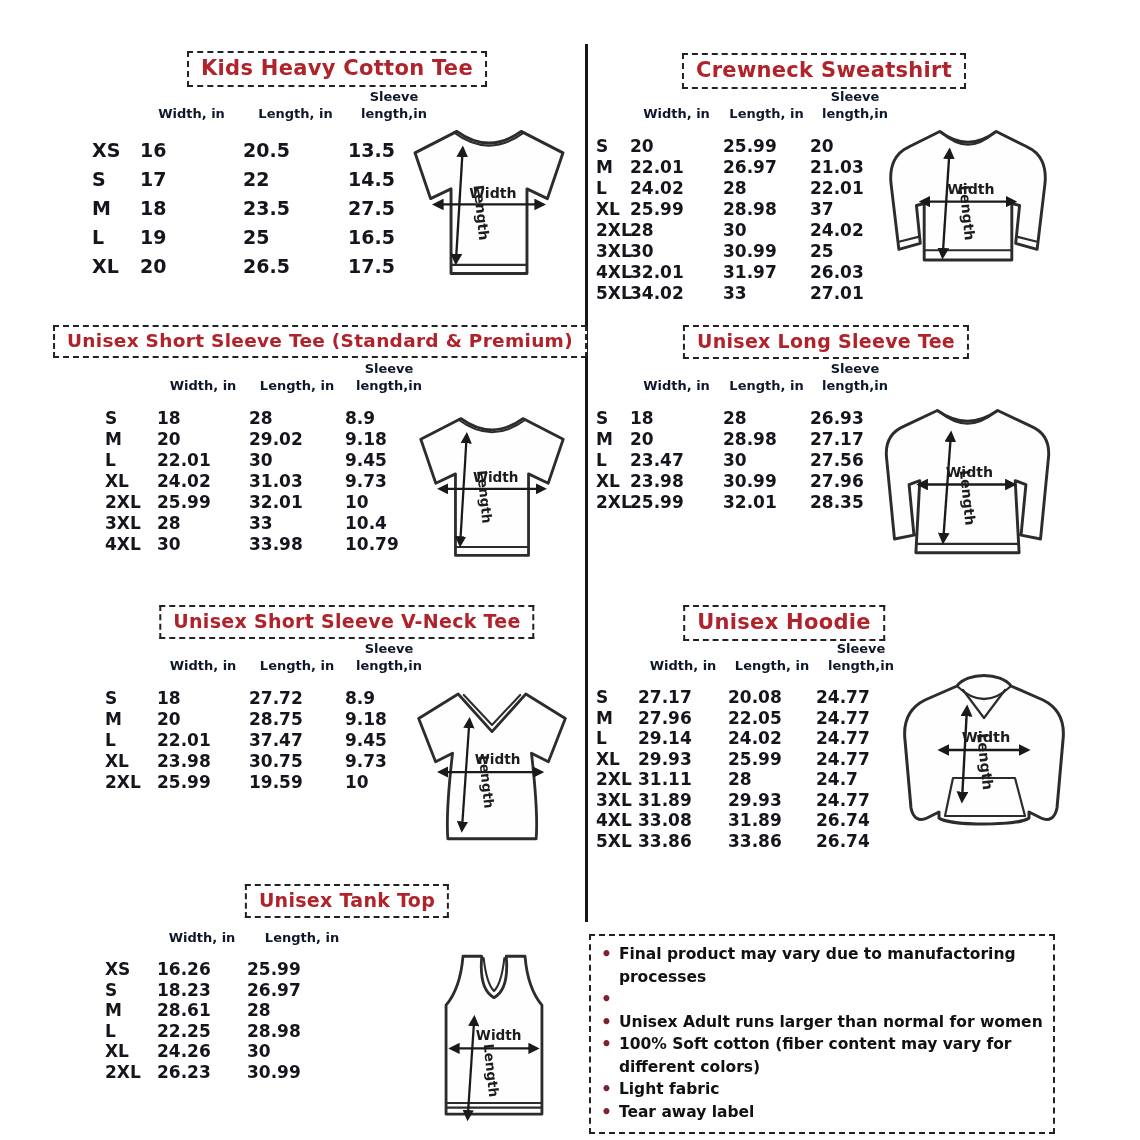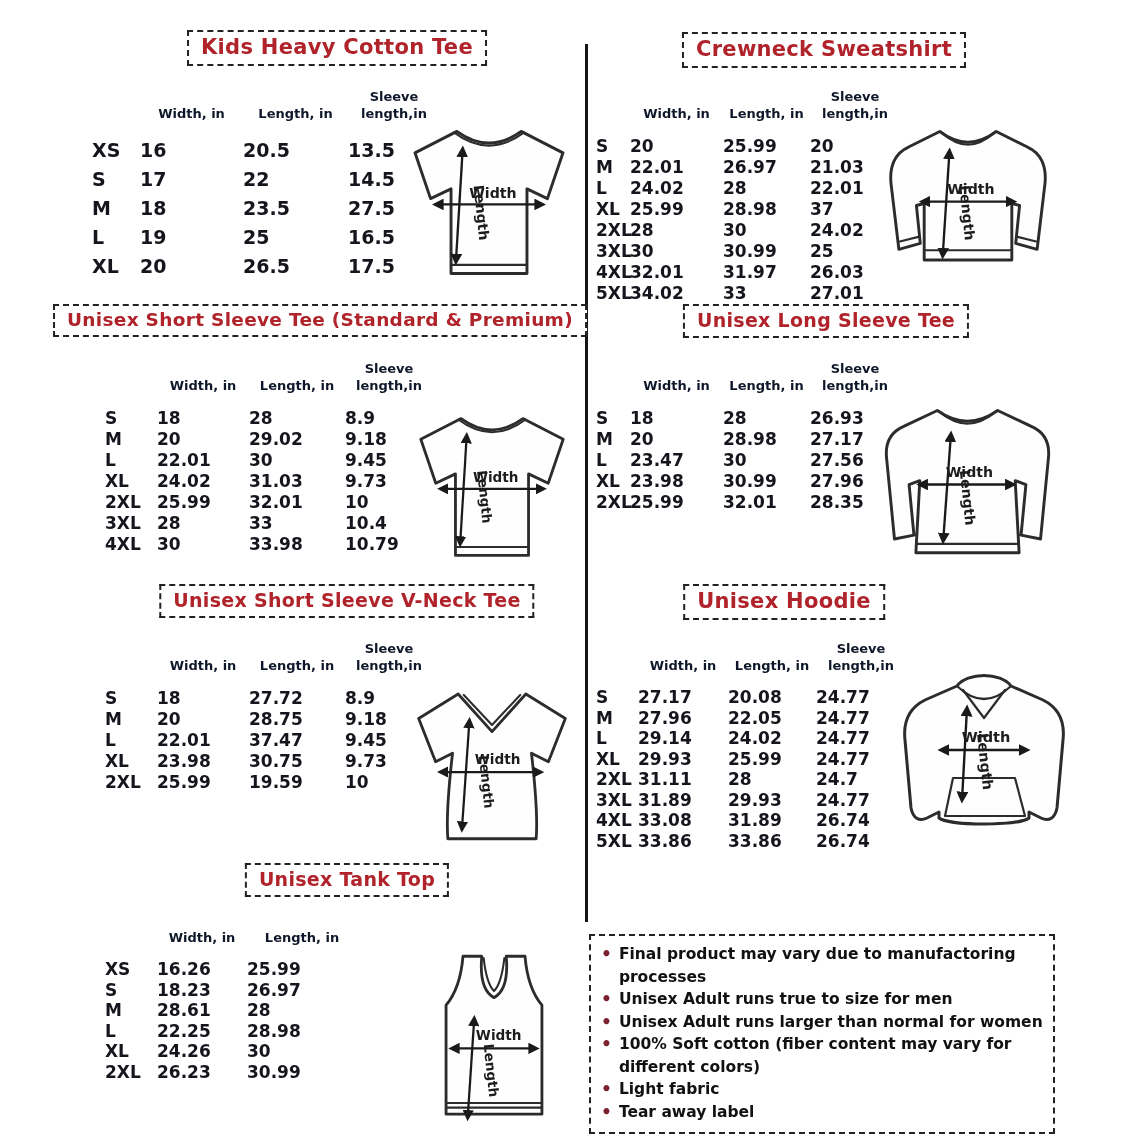--- a/index.html
+++ b/index.html
@@ -2,21 +2,21 @@
 <html><head>
 <meta charset="utf-8">
 <style>
   html,body{margin:0;padding:0;background:#fff;}
   .page{position:relative;width:1140px;height:1140px;background:#fff;overflow:hidden;
         font-family:"DejaVu Sans",sans-serif;}
   .divider{position:absolute;left:585px;top:44px;width:3px;height:878px;background:#161616;}
 
   
   .title-box{position:absolute;transform:translateX(-50%);border:2px dashed #222;background:#fff;
-             padding:3px 12px 5px;white-space:nowrap;}
+             padding:3px 12px 5px;white-space:nowrap;margin-top:21px;}
   .title-box span{color:#b0232a;font-weight:bold;font-size:21px;letter-spacing:.3px;}
   .title-box.t-md span{font-size:19px;}
   .title-box.t-sm span{font-size:18.5px;}
 
   
   .tbl{position:absolute;color:#15151d;}
   .thead{display:grid;grid-template-columns:var(--cols);min-height:46px;align-items:end;margin-bottom:11px;}
   .tbody{display:grid;grid-template-columns:var(--cols);grid-auto-rows:var(--rh);align-items:center;}
   .col-head{color:#0f172a;font-weight:bold;font-size:13px;line-height:17px;text-align:center;padding-bottom:2px;}
   .size-cell{font-weight:bold;font-size:var(--fs);}
@@ -406,21 +406,20 @@
   </section>
 
   <div class="notes-box">
     <ul>
         <li>
           <span class="bullet">•</span>
           <span class="note-text">Final product may vary due to manufactoring processes</span>
         </li>
         <li>
           <span class="bullet">•</span>
-          <span class="note-text">Unisex Adult runs true to size for men</span>
         </li>
         <li>
           <span class="bullet">•</span>
           <span class="note-text">Unisex Adult runs larger than normal for women</span>
         </li>
         <li>
           <span class="bullet">•</span>
           <span class="note-text">100% Soft cotton (fiber content may vary for different colors)</span>
         </li>
         <li>

